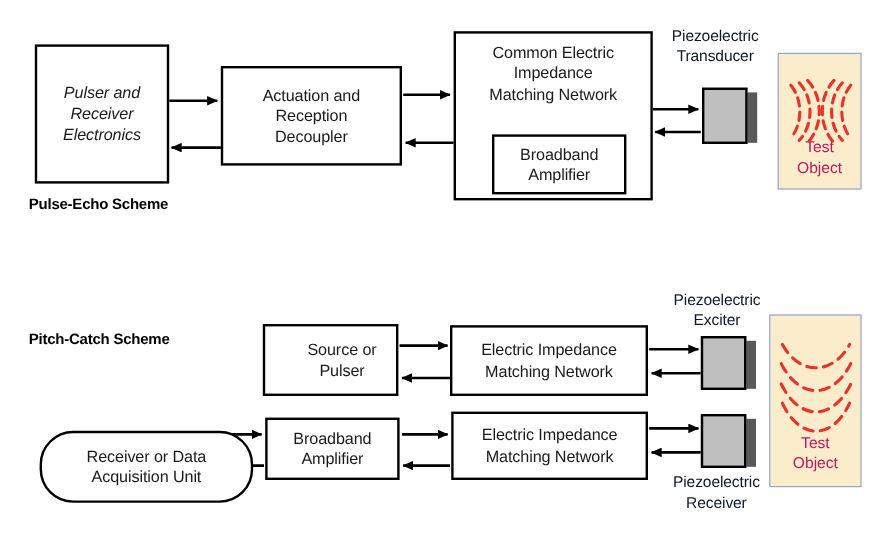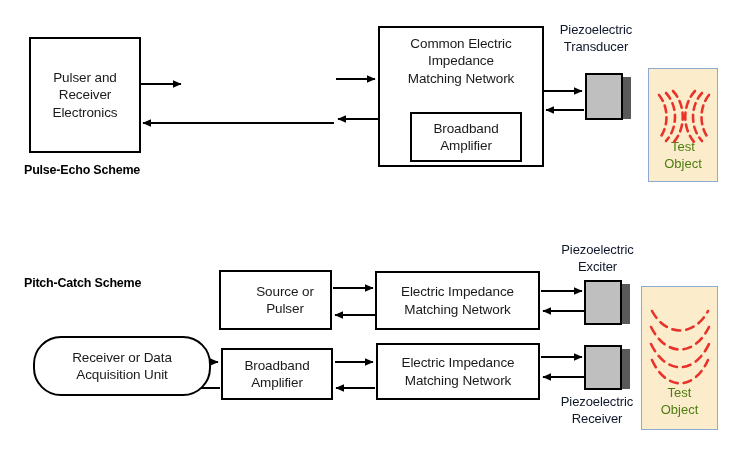--- a/index.html
+++ b/index.html
@@ -72,25 +72,24 @@
   .test-object {
     position: absolute;
     box-sizing: border-box;
     border: 1px solid #8faad0;
     background: #fbeccb;
     display: flex;
     align-items: flex-end;
     justify-content: center;
     padding-bottom: 8px;
     font-size: 13px;
-    color: #4d7c0f;
+    color: #be185d;
     text-align: center;
     line-height: 1.35;
     white-space: pre-line;
-    margin-top: 24px;
   }
   .test-object .waves {
     position: absolute;
     left: 0;
     top: 0;
   }
   
   .arrow-svg {
     position: absolute;
     left: 0;
@@ -140,24 +139,27 @@
       <line x1="375" y1="388" x2="336" y2="388" marker-end="url(#ah)"></line>
 
       <line x1="335" y1="362" x2="373" y2="362" marker-end="url(#ah)"></line>
 
       <line x1="541" y1="357" x2="582" y2="357" marker-end="url(#ah)"></line>
 
       <line x1="584" y1="377" x2="543" y2="377" marker-end="url(#ah)"></line>
     </g>
   </svg>
 
-  <div class="box" style="left:29px; top:37px; width:112px; height:116px;">Pulser and
+  <div class="box" style="left:29px; top:37px; width:112px; height:116px;font-style:italic;">Pulser and
 Receiver
 Electronics</div>
 
+  <div class="box" style="left:184px; top:55px; width:151px; height:83px;">Actuation and
+Reception
+Decoupler</div>
 
   <div class="box" style="left:378px; top:26px; width:166px; height:141px; align-items:flex-start; padding-top:7px;">Common Electric
 Impedance
 Matching Network</div>
 
   <div class="box inner" style="left:410px; top:112px; width:112px; height:50px;">Broadband
 Amplifier</div>
 
   <div class="free-label" style="left:550px; top:22px; width:92px;">Piezoelectric
 Transducer</div>
@@ -185,21 +187,21 @@
   <div class="scheme-label" style="left:24px; top:163px;">Pulse-Echo Scheme</div>
 
   <div class="scheme-label" style="left:24px; top:276px;">Pitch-Catch Scheme</div>
 
   <div class="box" style="left:219px; top:270px; width:113px; height:60px;padding-left:19px;">Source or
 Pulser</div>
 
   <div class="box" style="left:375px; top:271px; width:165px; height:59px;">Electric Impedance
 Matching Network</div>
 
-  <div class="box" style="left:33px; top:336px; width:178px; height:60px;border-radius:28px;">Receiver or Data
+  <div class="box" style="left:33px; top:359px; width:178px; height:60px;border-radius:28px;">Receiver or Data
 Acquisition Unit</div>
 
   <div class="box" style="left:221px; top:348px; width:112px; height:52px;">Broadband
 Amplifier</div>
 
   <div class="box" style="left:376px; top:343px; width:164px; height:57px;">Electric Impedance
 Matching Network</div>
 
   <div class="free-label" style="left:550px; top:242px; width:95px;">Piezoelectric
 Exciter</div>

